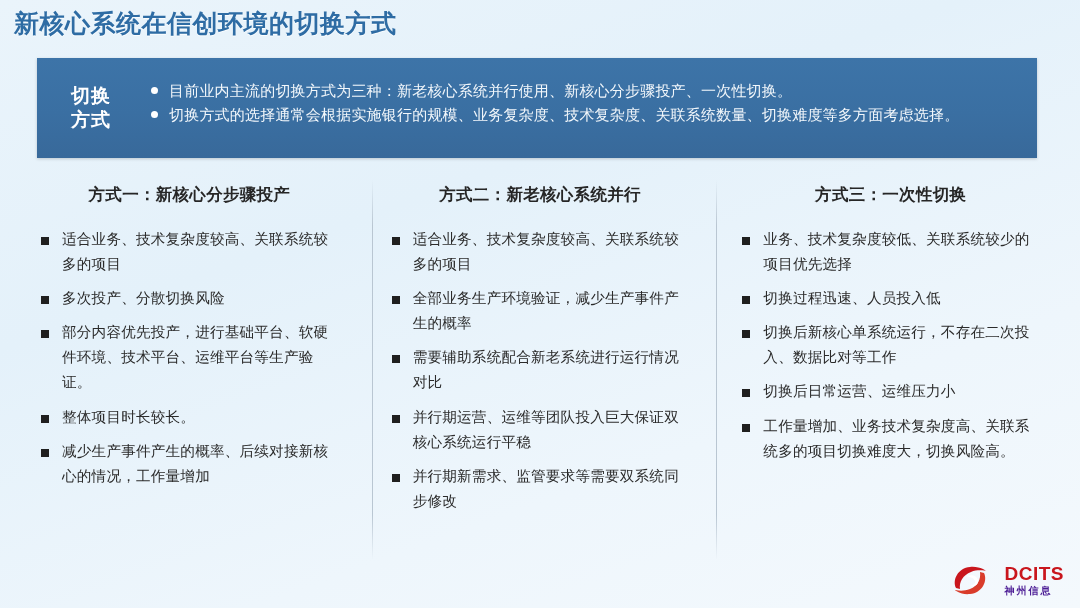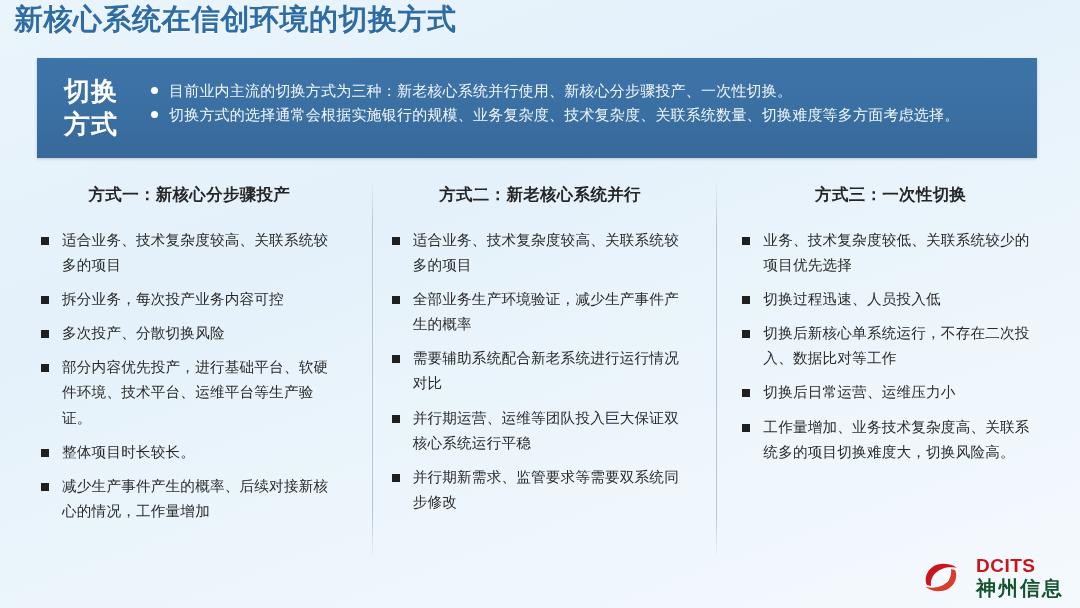--- a/index.html
+++ b/index.html
@@ -12,22 +12,22 @@
     overflow: hidden;
     font-family: "Liberation Sans", "DejaVu Sans", sans-serif;
     background: linear-gradient(160deg, #eaf4fb 0%, #e4f1fa 35%, #eef6fc 70%, #f4f9fd 100%);
     position: relative;
   }
 
   
   .slide-title {
     position: absolute;
     left: 14px;
-    top: 0;
-    font-size: 29px;
+    top: 7px;
+    font-size: 25px;
     font-weight: bold;
     letter-spacing: 0.5px;
     color: #2e6ca4;
     text-shadow: 0 1px 0 rgba(255,255,255,0.8);
     white-space: nowrap;
   }
 
   
   .summary-box {
     position: absolute;
@@ -42,21 +42,21 @@
   }
   .summary-label {
     width: 108px;
     flex: 0 0 108px;
     display: flex;
     flex-direction: column;
     align-items: center;
     justify-content: center;
     color: #ffffff;
     font-weight: bold;
-    font-size: 26px;
+    font-size: 19px;
     line-height: 1.28;
     letter-spacing: 1px;
   }
   .summary-bullets {
     flex: 1 1 auto;
     padding: 0 16px 10px 4px;
     display: flex;
     flex-direction: column;
     justify-content: center;
   }
@@ -92,20 +92,21 @@
     top: 172px;
     width: 1052px;
     height: 398px;
     display: flex;
   }
   .column {
     flex: 1 1 33.33%;
     padding: 0 16px;
     box-sizing: border-box;
     position: relative;
+    font-family: Liberation Mono, monospace;
   }
   .col-divider {
     position: absolute;
     top: 8px;
     bottom: 10px;
     width: 1px;
     background: linear-gradient(180deg, rgba(150,170,190,0) 0%, #b9c6d2 12%, #b9c6d2 88%, rgba(150,170,190,0) 100%);
   }
   .col-divider.d1 { left: 358px; }
   .col-divider.d2 { left: 702px; }
@@ -162,23 +163,23 @@
     flex-direction: column;
     line-height: 1;
   }
   .logo-en {
     font-size: 19px;
     font-weight: bold;
     color: #c9161d;
     letter-spacing: 0.5px;
   }
   .logo-cn {
-    font-size: 20px;
-    font-weight: bold;
-    color: #14532d;
+    font-size: 10px;
+    font-weight: bold;
+    color: #4c1d95;
     letter-spacing: 2px;
     margin-top: 3px;
   }
 </style>
 </head>
 <body>
 
 <div class="slide-title">新核心系统在信创环境的切换方式</div>
 
 <div class="summary-box">
@@ -196,21 +197,20 @@
 
 <div class="columns">
 
   <div class="col-divider d1"></div>
   <div class="col-divider d2"></div>
 
   <div class="column">
     <div class="col-heading">方式一：新核心分步骤投产</div>
     <ul class="col-list">
       <li>适合业务、技术复杂度较高、关联系统较多的项目</li>
-      <li>拆分业务，每次投产业务内容可控</li>
       <li>多次投产、分散切换风险</li>
       <li>部分内容优先投产，进行基础平台、软硬件环境、技术平台、运维平台等生产验证。</li>
       <li>整体项目时长较长。</li>
       <li>减少生产事件产生的概率、后续对接新核心的情况，工作量增加</li>
     </ul>
   </div>
 
   <div class="column">
     <div class="col-heading">方式二：新老核心系统并行</div>
     <ul class="col-list">

